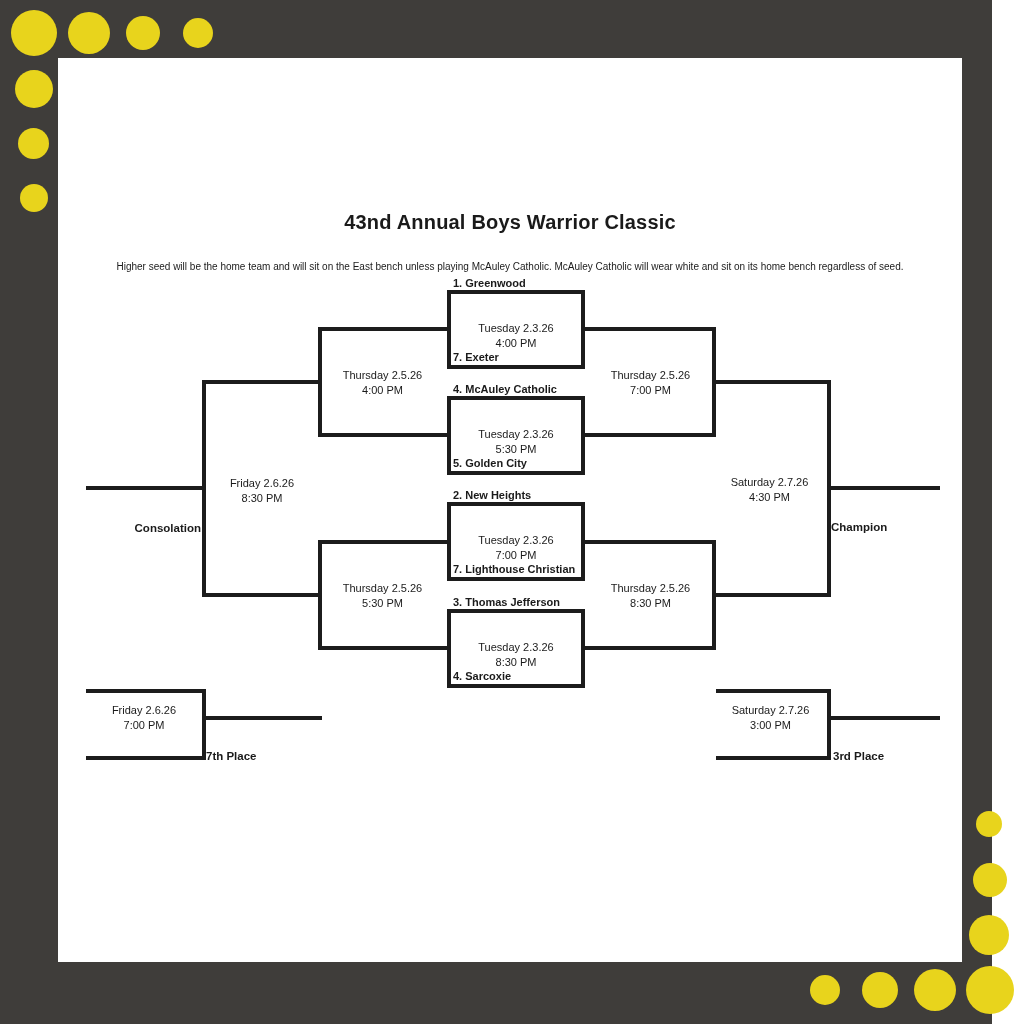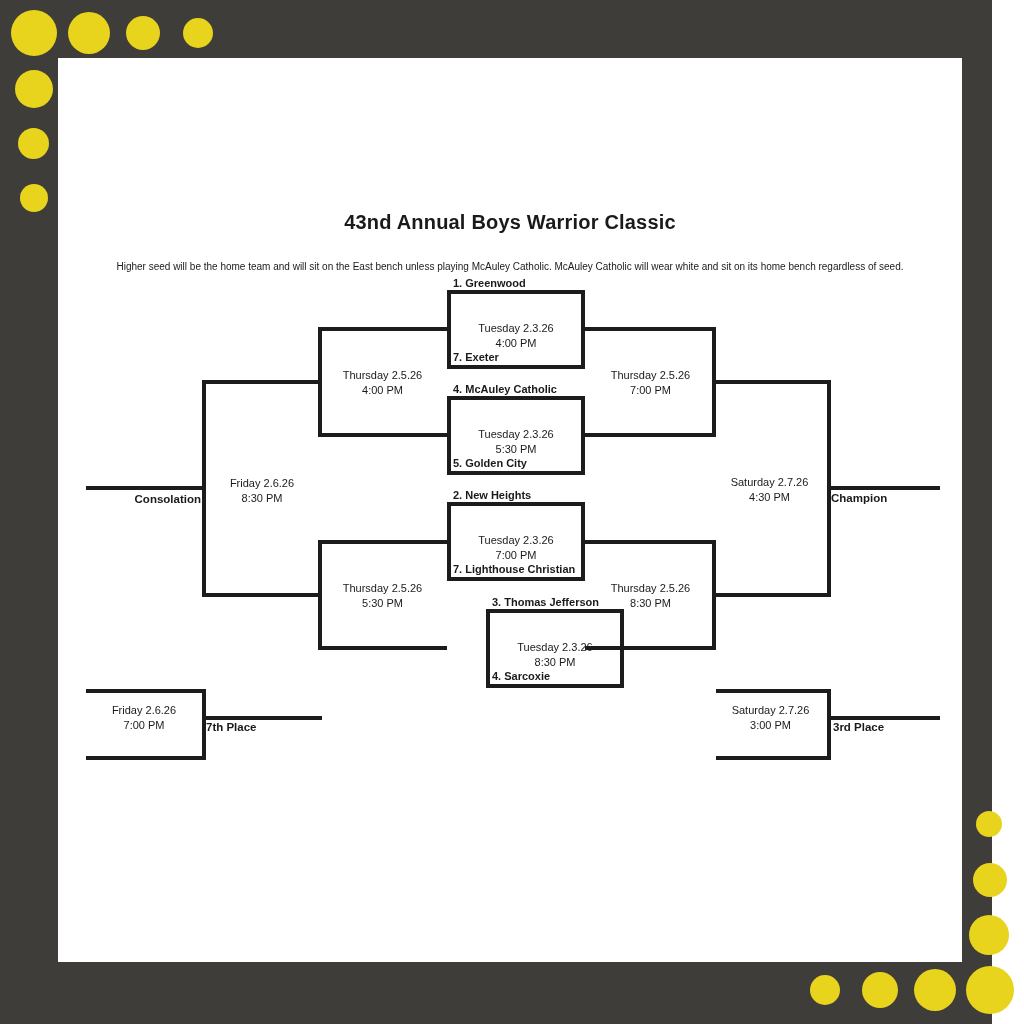--- a/index.html
+++ b/index.html
@@ -19,21 +19,21 @@
   .hline{position:absolute;height:4px;background:var(--line);}
   .vline{position:absolute;width:4px;background:var(--line);}
   .gamebox{position:absolute;left:389px;width:138px;height:79px;border:4px solid var(--line);background:#fff;}
   .seed-top{position:absolute;top:-17px;left:2px;font-size:11px;font-weight:bold;white-space:nowrap;}
   .seed-bottom{position:absolute;bottom:2px;left:2px;font-size:11px;font-weight:bold;white-space:nowrap;}
   .game-info{position:absolute;top:27px;left:-4px;width:138px;text-align:center;font-size:11px;line-height:15px;}
   .semibox{position:absolute;border:4px solid var(--line);}
   .open-right{border-right:none;}
   .open-left{border-left:none;}
   .conn-info{position:absolute;text-align:center;font-size:11px;line-height:15px;}
-  .tag{position:absolute;font-size:11.5px;font-weight:bold;white-space:nowrap;}
+  .tag{position:absolute;font-size:11.5px;font-weight:bold;white-space:nowrap;margin-top:29px;}
 </style>
 </head>
 <body>
 
 <div class="canvas">
 
   <div class="dot" style="left:11px;top:10px;width:46px;height:46px;"></div>
   <div class="dot" style="left:68px;top:12px;width:42px;height:42px;"></div>
   <div class="dot" style="left:126px;top:16px;width:34px;height:34px;"></div>
   <div class="dot" style="left:183px;top:18px;width:30px;height:30px;"></div>
@@ -74,21 +74,21 @@
 
     <div class="gamebox" style="top:444px;">
       <div class="seed-top">2. New Heights</div>
       <div class="game-info">
         <div>Tuesday 2.3.26</div>
         <div>7:00 PM</div>
       </div>
       <div class="seed-bottom">7. Lighthouse Christian</div>
     </div>
 
-    <div class="gamebox" style="top:551px;margin-left:39px;">
+    <div class="gamebox" style="top:551px;">
       <div class="seed-top">3. Thomas Jefferson</div>
       <div class="game-info">
         <div>Tuesday 2.3.26</div>
         <div>8:30 PM</div>
       </div>
       <div class="seed-bottom">4. Sarcoxie</div>
     </div>
 
     <div class="semibox open-right" style="left:260px;top:269px;width:129px;height:110px;"></div>
     <div class="conn-info" style="left:260px;top:310px;width:129px;">

